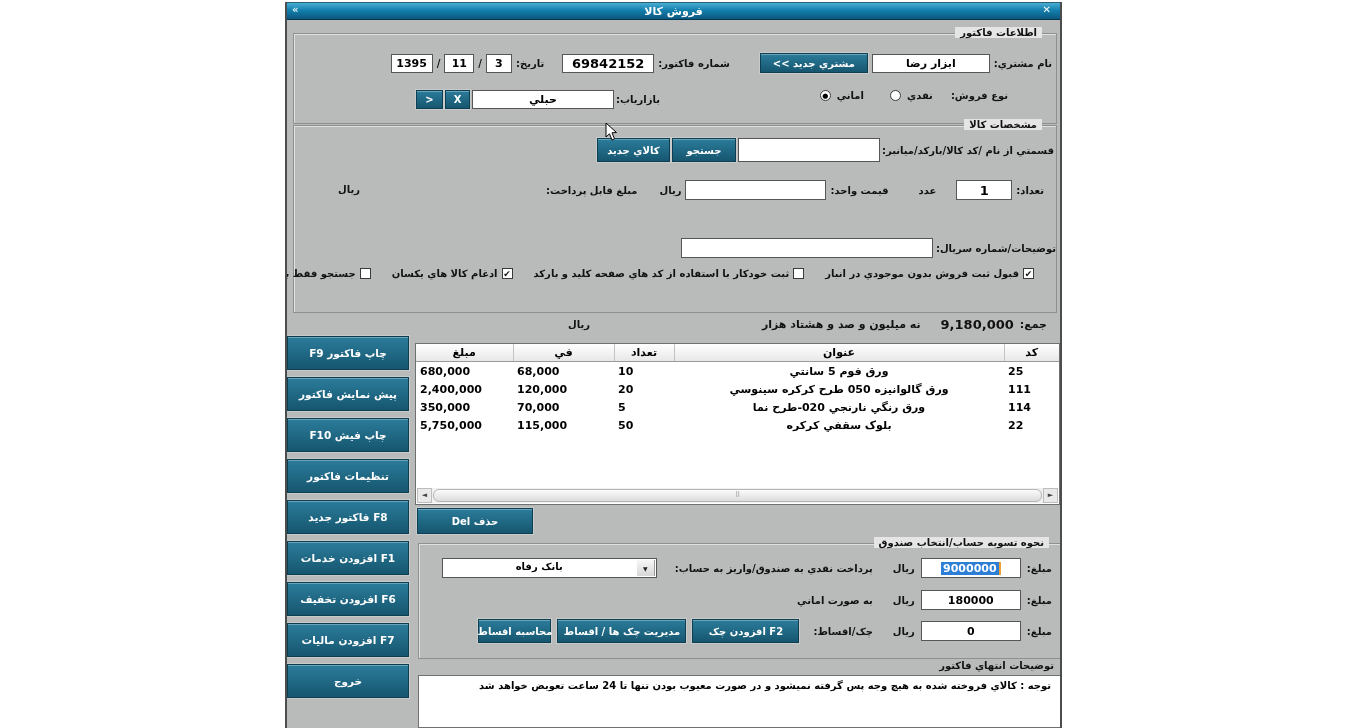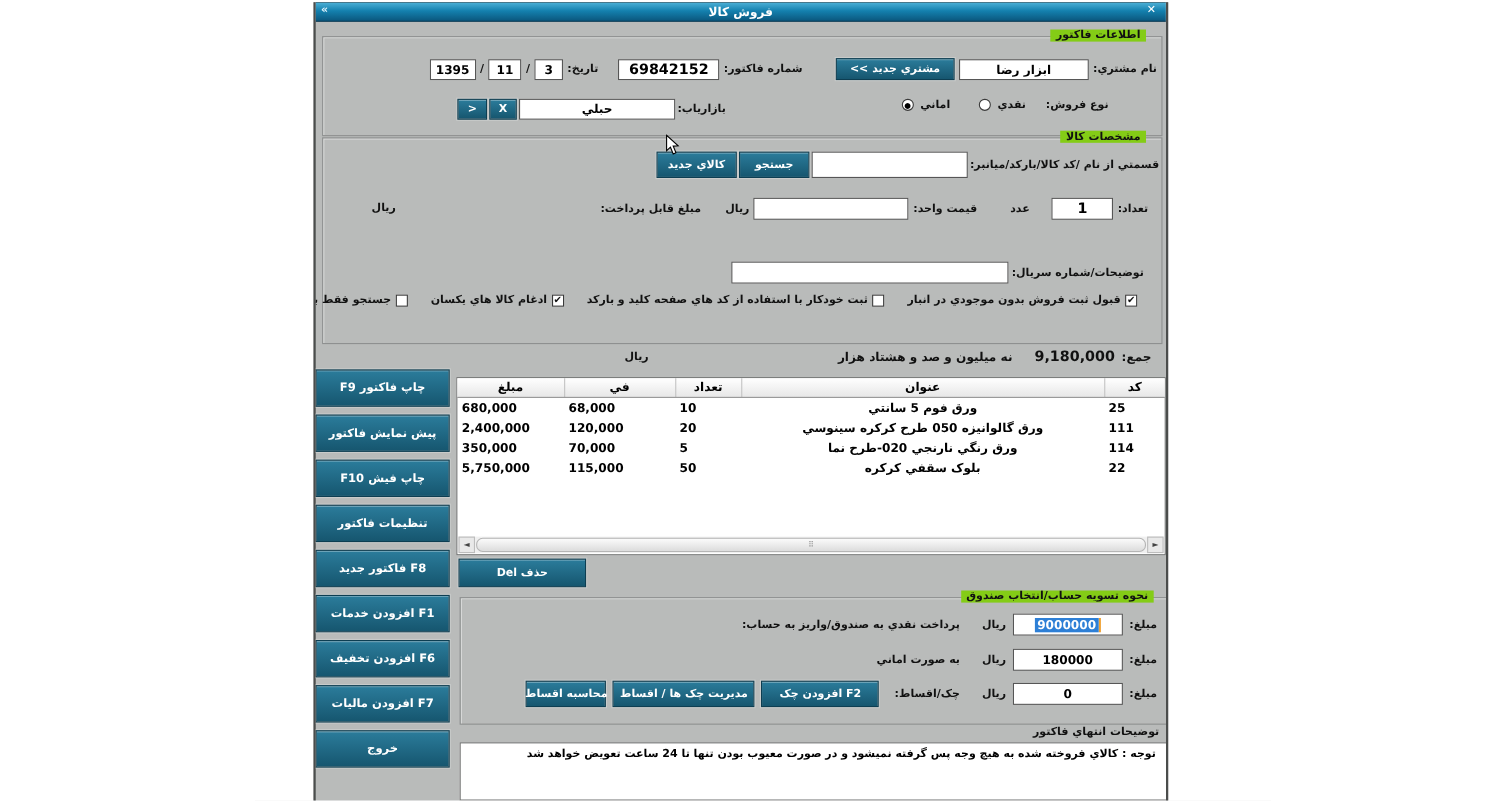--- a/index.html
+++ b/index.html
@@ -11,21 +11,21 @@
   
   .tb{position:absolute;left:0;top:0;width:100%;height:18px;
       background:linear-gradient(#4fb3d9 0%,#1480ae 45%,#0a5379 100%);
       box-shadow:inset 0 1px 0 rgba(0,0,0,.45), inset 0 -1px 0 rgba(0,0,0,.35);
       display:flex;align-items:center;justify-content:center;}
   .tb-title{color:#fff;font-weight:bold;font-size:11px;}
   .tb-close{position:absolute;left:auto;right:9px;top:2px;color:#fff;font-size:10px;font-weight:bold;cursor:default;}
   .tb-menu{position:absolute;left:5px;top:2px;color:#dff2fb;font-size:10px;font-weight:bold;}
   
   .grp{position:absolute;border:1px solid #8e9090;box-shadow:inset 1px 1px 0 rgba(255,255,255,.55);}
-  .grp-t{position:absolute;top:-7px;right:14px;background:#84cc16;padding:0 5px;
+  .grp-t{position:absolute;top:-7px;right:14px;background:#e5e5e5;padding:0 5px;
          font-size:10px;font-weight:bold;color:#111;white-space:nowrap;}
   
   .row{position:absolute;display:flex;align-items:center;gap:4px;white-space:nowrap;}
   .t{font-size:10px;font-weight:bold;color:#111;}
   .sp{display:inline-block;}
   .inp{background:#fff;border:1px solid #565656;font-family:"DejaVu Sans",sans-serif;
        font-size:11px;font-weight:bold;color:#000;text-align:center;height:19px;
        box-sizing:border-box;padding:0 2px;}
   .btn{background:linear-gradient(#2b7c9b,#16566f);color:#fff;font-family:"DejaVu Sans",sans-serif;
        font-size:10px;font-weight:bold;border:1px solid #0d3e52;
@@ -143,21 +143,21 @@
       <i class="sp" style="width:22px"></i>
       <span class="t">قيمت واحد:</span>
       <input class="inp" style="width: 141px; height: 20px;">
       <span class="t">ريال</span>
       <i class="sp" style="width:14px"></i>
       <span class="t">مبلغ قابل پرداخت:</span>
     </div>
     <span class="t" style="position:absolute;left:51px;top:182px">ريال</span>
 
 
-    <div class="row" style="right:20px;top:236px;gap:3px">
+    <div class="row" style="right:4px;top:236px;gap:3px">
       <span class="t">توضيحات/شماره سريال:</span>
       <input class="inp" style="width: 252px; height: 20px;">
     </div>
 
     <div class="row" style="right:26px;top:266px;gap:4px">
       <span class="cbx">✔</span>
       <span class="t">قبول ثبت فروش بدون موجودي در انبار</span>
       <i class="sp" style="width:13px"></i>
       <span class="cbx"></span>
       <span class="t">ثبت خودکار با استفاده از کد هاي صفحه کليد و بارکد</span>
@@ -257,20 +257,24 @@
     <div class="row" style="right:8px;top:556px;gap:6px">
       <span class="t">مبلغ:</span>
       <div class="inp inpsel" style="width:100px;height:20px">
         <span class="caret"></span>
         <span class="sel">9000000</span>
       </div>
       <span class="t">ريال</span>
       <i class="sp" style="width:8px"></i>
       <span class="t">پرداخت نقدي به صندوق/واريز به حساب:</span>
       <i class="sp" style="width:6px"></i>
+      <div class="combo" style="width:215px">
+        <span class="combo-txt">بانک رفاه</span>
+        <span class="combo-arr">▼</span>
+      </div>
     </div>
 
     <div class="row" style="right:8px;top:588px;gap:6px">
       <span class="t">مبلغ:</span>
       <input class="inp" style="width: 100px; height: 20px;" value="180000">
       <span class="t">ريال</span>
       <i class="sp" style="width:8px"></i>
       <span class="t">به صورت اماني</span>
     </div>
 

